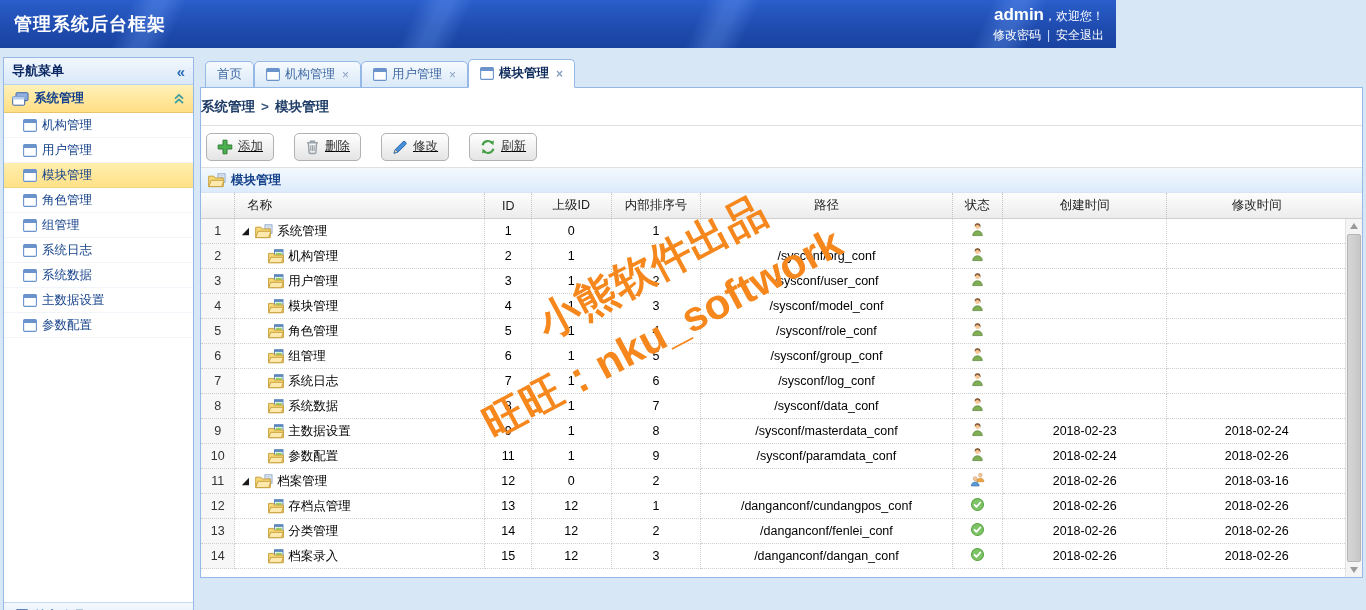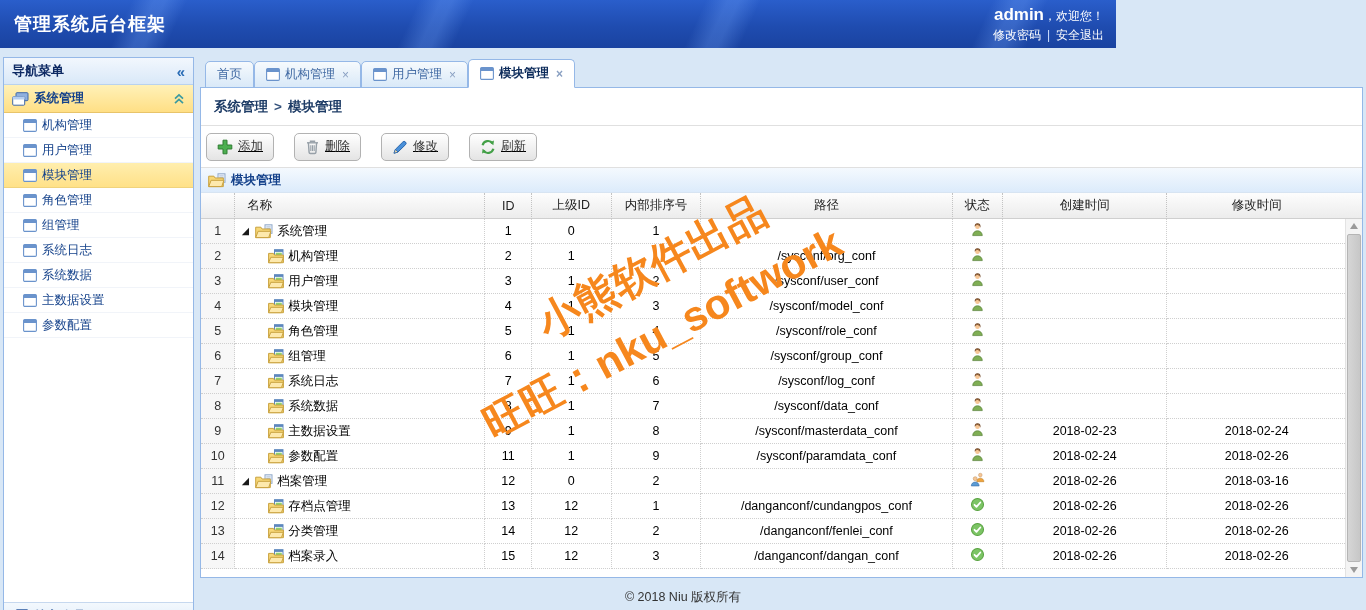--- a/index.html
+++ b/index.html
@@ -40,21 +40,21 @@
   .main { position:absolute; left:200px; top:57px; width:1163px; height:521px; }
   .tabbar { height:30px; display:flex; align-items:flex-end; padding-left:5px; position:relative; z-index:2; }
   .tab { height:27px; display:flex; align-items:center; gap:5px; padding:0 11px;
     background:linear-gradient(180deg,#f6fafd,#d9e9f8); border:1px solid #95b8e7;
     border-radius:5px 5px 0 0; font-size:12.5px; color:#416aa3; cursor:pointer; margin-bottom:-1px; }
   .tab.active { background:#fff; color:#0f2d5c; font-weight:bold; height:29px; border-bottom:1px solid #fff; }
   .tab-close { color:#8aa0c2; font-size:12px; margin-left:2px; cursor:pointer; }
   .icon { display:inline-flex; align-items:center; }
 
   .main-panel { position:relative; width:1163px; height:491px; background:#fff; border:1px solid #95b8e7; z-index:1; }
-  .breadcrumb { height:38px; line-height:38px; padding-left:13px; font-size:13.5px; font-weight:bold;
+  .breadcrumb { height:38px; line-height:38px; font-size:13.5px; font-weight:bold;
     color:#1e3c66; border-bottom:1px solid #e0e0e0; }
   .breadcrumb .sep { margin:0 6px; color:#35527c; }
   .toolbar { height:42px; display:flex; align-items:center; gap:20px; padding:0 5px; border-bottom:1px solid #e0e0e0;text-decoration:underline; }
   .tbtn { display:inline-flex; align-items:center; gap:5px; height:28px; padding:0 10px;
     border:1px solid #b2b2b2; border-radius:5px; background:linear-gradient(180deg,#ffffff,#e4e4e4);
     font-size:12.5px; color:#333; cursor:pointer; }
   .panel-header { height:25px; display:flex; align-items:center; gap:5px; padding:0 7px;
     background:linear-gradient(180deg,#f4f9fe,#dcebfb); border-bottom:1px solid #d7e4f2;
     color:#15428b; font-weight:bold; font-size:12.5px; }
 
@@ -828,17 +828,14 @@
         </div>
       </div>
     </div>
 
     <div class="watermark" style="color: rgb(246, 135, 29);">
       <div class="wline1">小熊软件出品</div>
       <div class="wline2">旺旺：nku_softwork</div>
     </div>
   </main>
 
-  <footer class="page-footer">
-    <span>© 2018 Niu 版权所有</span>
-  </footer>
 
 </div>
 
 </body></html>

